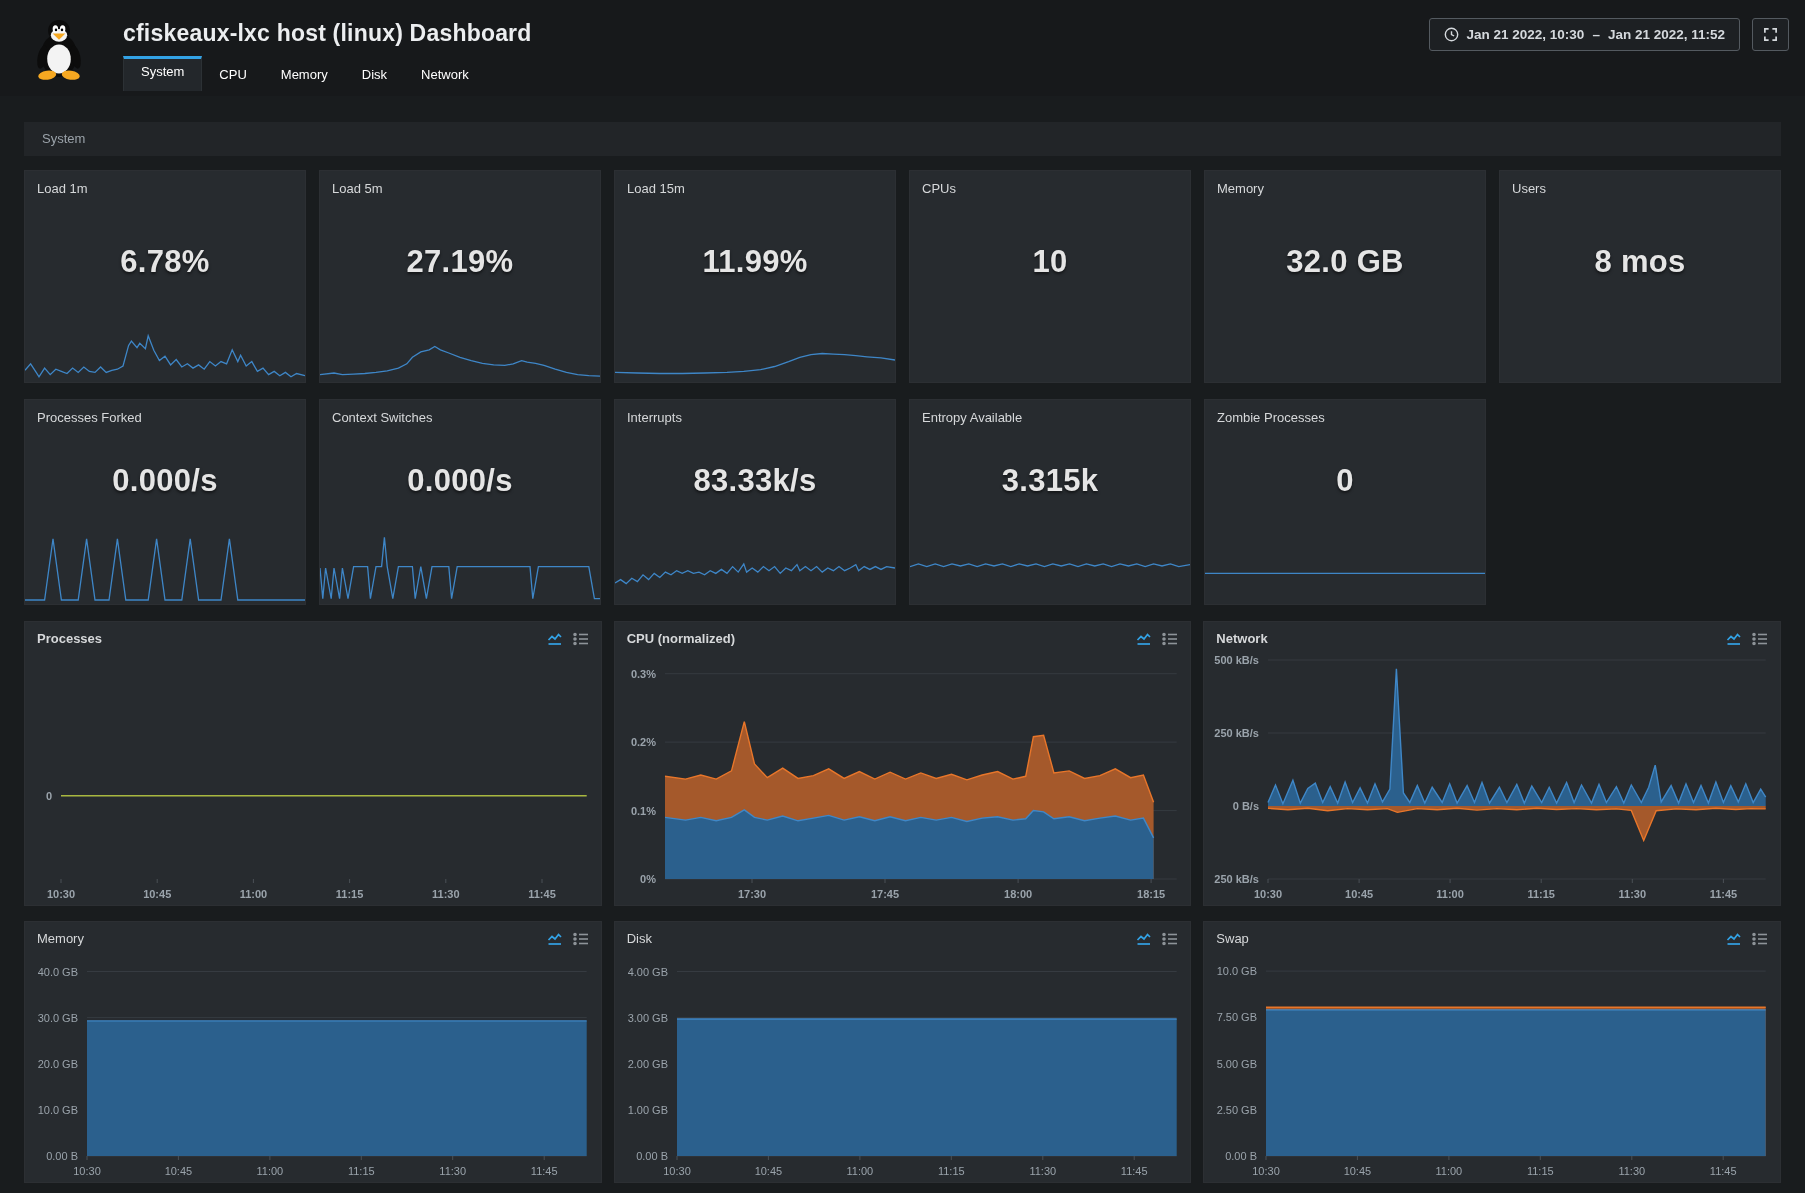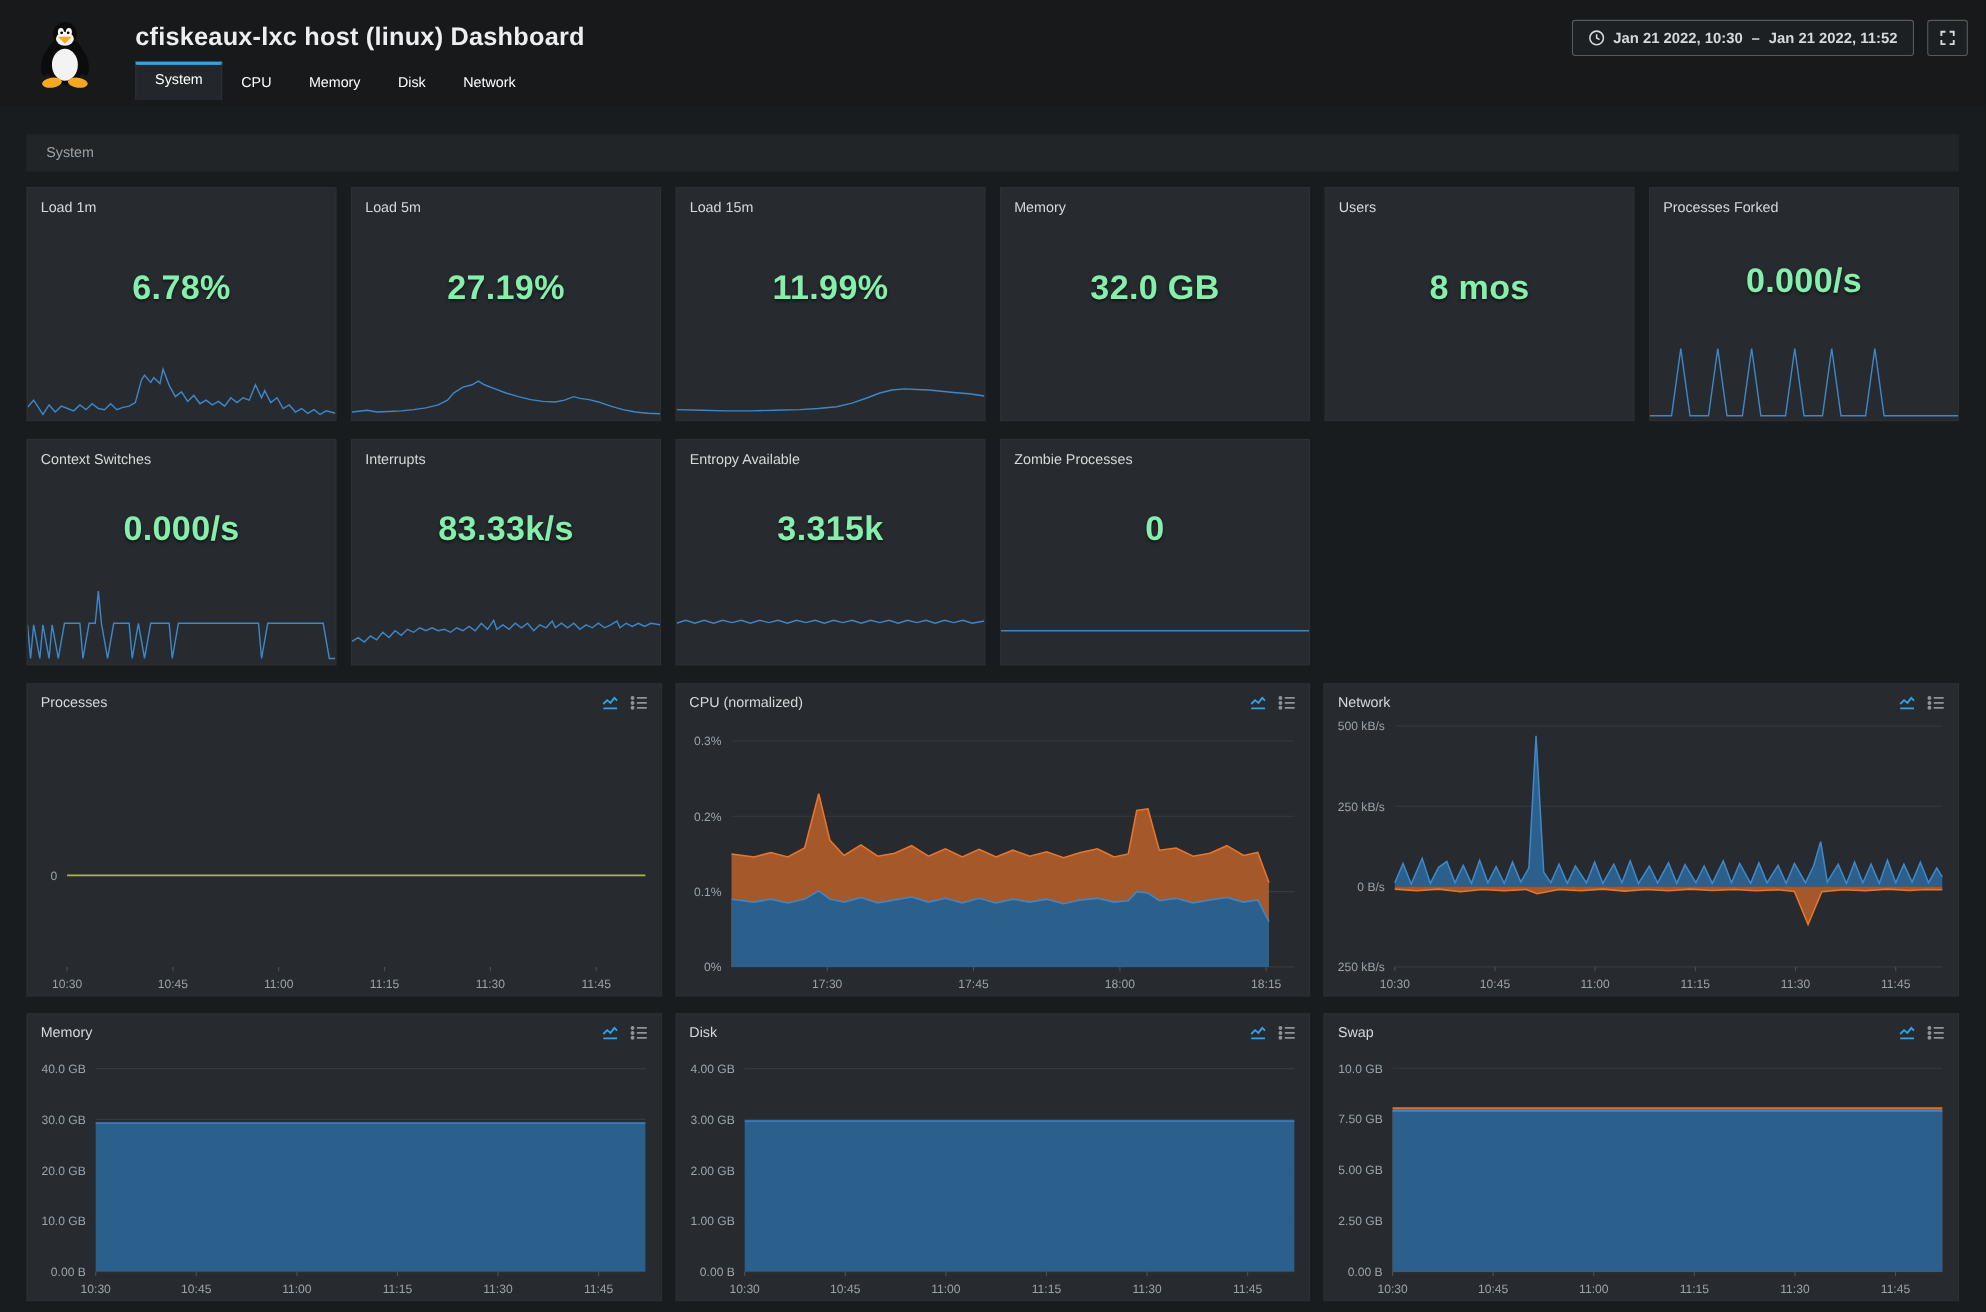--- a/index.html
+++ b/index.html
@@ -39,29 +39,29 @@
     color:#9aa2a9;font-size:13px;padding-left:18px;cursor:pointer;
   }
   .stats-grid{
     margin-top:14px;display:grid;grid-template-columns:repeat(6,1fr);
     grid-template-rows:213px 206px;column-gap:13px;row-gap:16px;
   }
   .panel{background:#272b2f;border:1px solid rgba(255,255,255,0.025);display:flex;flex-direction:column;overflow:hidden;}
   .panel-title{font-size:13px;color:#d6d8da;padding:10px 12px 4px 12px;}
   .stat-value-wrap{flex:1;display:flex;align-items:center;justify-content:center;}
   .stat-value{
-    font-size:31px;font-weight:700;color:#86efac;text-align:center;
+    font-size:31px;font-weight:700;color:#e5e5e5;text-align:center;
     text-shadow:0 2px 3px rgba(0,0,0,.55);letter-spacing:.3px;
   }
   .spark{display:block;width:100%;}
   .spark.h58{height:58px;}
   .spark.h72{height:72px;}
   .spark-ghost{height:58px;}
   .charts-grid{display:grid;grid-template-columns:repeat(3,1fr);column-gap:12px;}
-  .charts-row-1{margin-top:16px;grid-template-rows:285px;}
+  .charts-row-1{margin-top:16px;grid-template-rows:285px;font-weight:bold;}
   .charts-row-2{margin-top:15px;grid-template-rows:262px;}
   .chart-header{display:flex;align-items:center;justify-content:space-between;padding:9px 12px 2px 12px;}
   .chart-title{font-size:13px;color:#d6d8da;}
   .chart-actions{display:flex;align-items:center;gap:9px;}
   .chart-actions svg{cursor:pointer;display:block;}
   .chart{display:block;width:100%;flex:1;}
   svg text{font-family:"Liberation Sans",sans-serif;}
 </style>
 </head>
 <body>
@@ -146,20 +146,27 @@
       <div class="panel">
         <div class="panel-title">Load 15m</div>
         <div class="stat-value-wrap">
             <div class="stat-value">11.99%</div>
           </div>
         <svg class="spark h58" viewBox="0 0 280 58">
             <polyline points="0.0,48.4 22.4,49.0 44.8,49.5 67.2,49.5 89.6,49.0 112.0,48.4 128.8,47.4 145.6,45.7 159.6,42.5 173.6,37.6 184.8,33.3 196.0,30.6 207.2,29.5 218.4,30.1 229.6,30.6 240.8,31.7 252.0,32.8 266.0,33.9 280.0,36.0" fill="none" stroke="#3e86c7" stroke-width="1.3"></polyline>
           </svg>
       </div>
 
+      <div class="panel">
+        <div class="panel-title">CPUs</div>
+        <div class="stat-value-wrap">
+            <div class="stat-value">10</div>
+          </div>
+        <div class="spark-ghost"></div>
+      </div>
 
       <div class="panel">
         <div class="panel-title">Memory</div>
         <div class="stat-value-wrap">
             <div class="stat-value">32.0 GB</div>
           </div>
         <div class="spark-ghost"></div>
       </div>
 
       <div class="panel">

